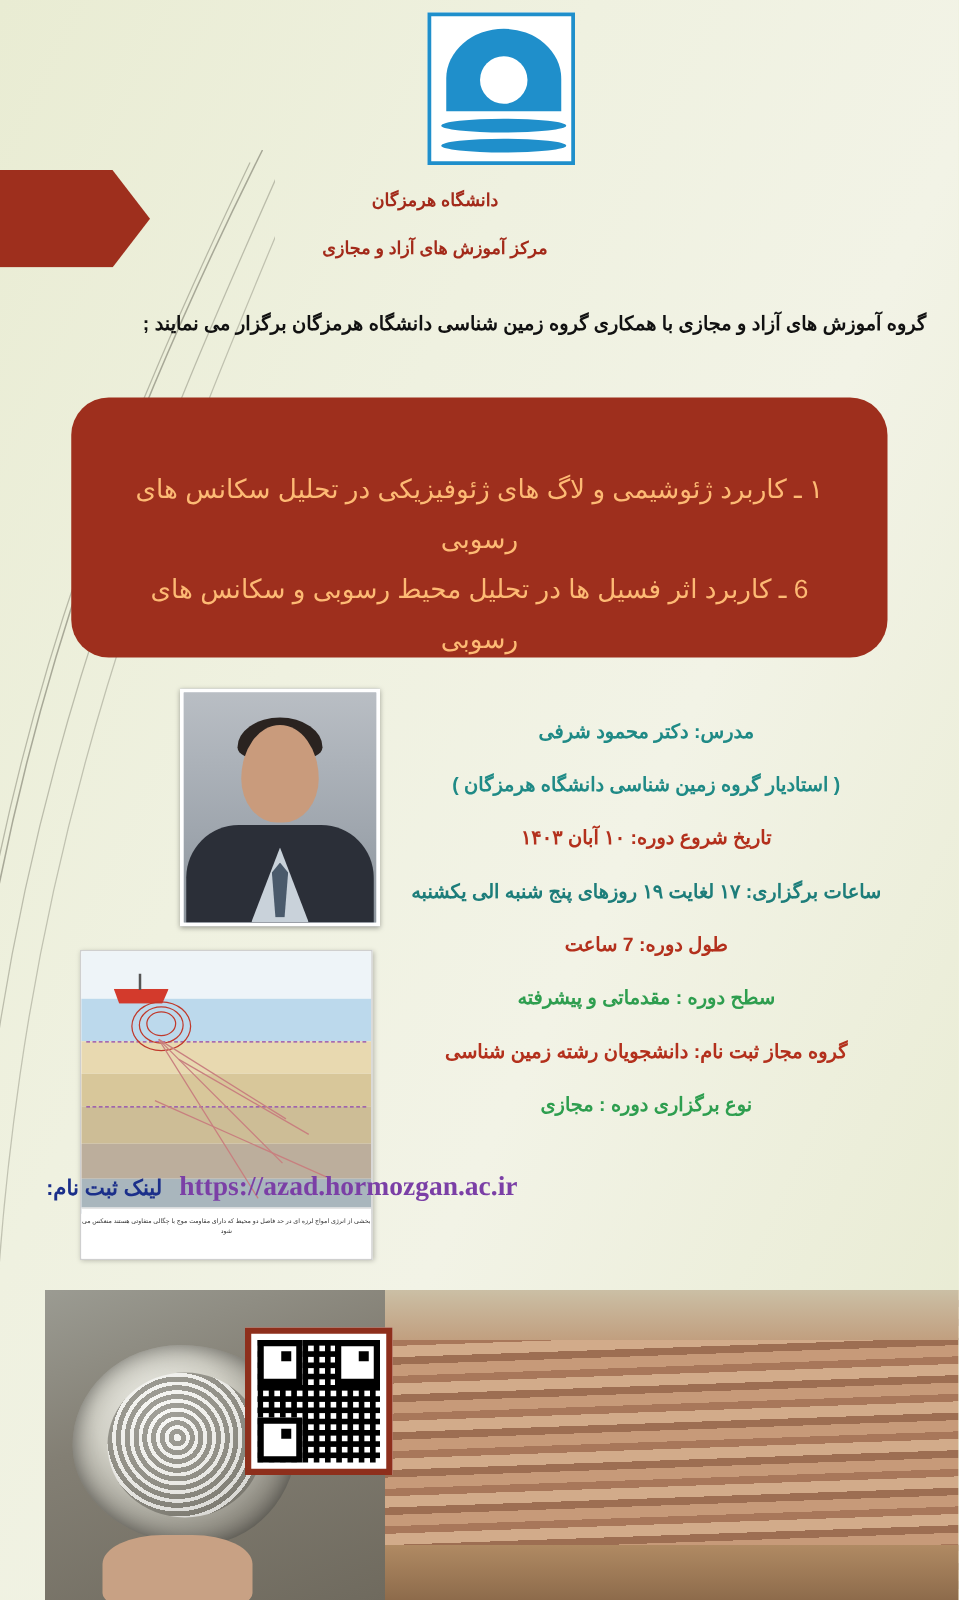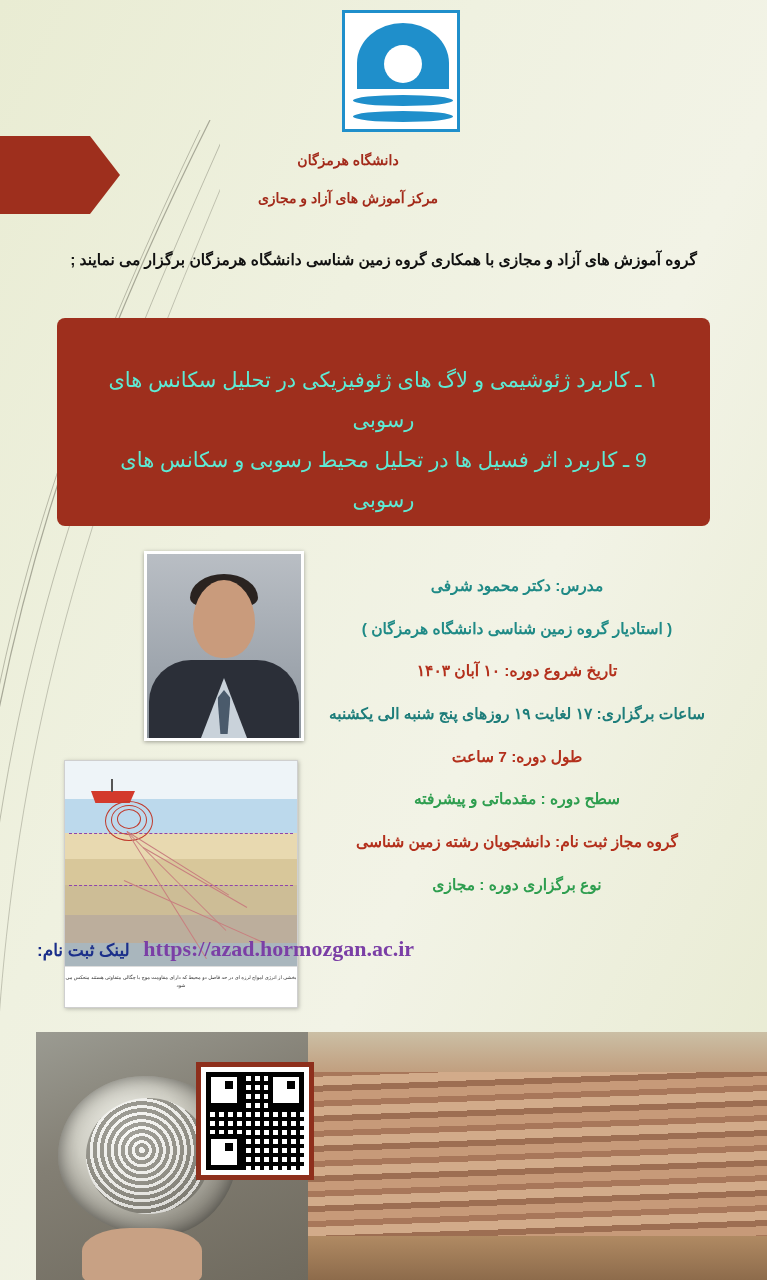--- a/index.html
+++ b/index.html
@@ -112,39 +112,38 @@
     height: 78px;
     background: #9e2f1d;
     clip-path: polygon(0 0, 75% 0, 100% 50%, 75% 100%, 0 100%);
   }
 
   .intro-line {
     position: absolute;
     top: 248px;
     right: 26px;
     left: 26px;
-    text-align: center;
     font-size: 15.5px;
     font-weight: bold;
     color: #111;
     direction: rtl;
     line-height: 1.5;
   }
 
   .title-box {
     position: absolute;
     top: 318px;
     right: 57px;
     width: 653px;
     height: 208px;
     background: #9e2f1d;
-    border-radius: 8px;
+    border-radius: 30px;
     box-sizing: border-box;
-    padding: 42px 30px 10px 30px;
-    color: #5eead4;
+    padding: 54px 30px 10px 30px;
+    color: #fdba74;
     direction: rtl;
   }
   .title-line {
     font-size: 21px;
     text-align: center;
     line-height: 1.9;
     font-weight: normal;
     letter-spacing: 0.3px;
   }
 
@@ -401,21 +400,21 @@
     </div>
   </div>
 
   <div class="uni-name">دانشگاه هرمزگان</div>
   <div class="uni-sub">مرکز آموزش های آزاد و مجازی</div>
 
   <div class="intro-line">گروه آموزش های آزاد و مجازی با همکاری گروه زمین شناسی دانشگاه هرمزگان برگزار می نمایند ;</div>
 
   <div class="title-box">
     <div class="title-line">۱ ـ کاربرد ژئوشیمی و لاگ های ژئوفیزیکی در تحلیل سکانس های رسوبی</div>
-    <div class="title-line">9 ـ کاربرد اثر فسیل ها در تحلیل محیط رسوبی و سکانس های رسوبی</div>
+    <div class="title-line">6 ـ کاربرد اثر فسیل ها در تحلیل محیط رسوبی و سکانس های رسوبی</div>
   </div>
 
   <div class="portrait">
     <div class="bg"></div>
     <div class="body"></div>
     <div class="shirt"></div>
     <div class="tie"></div>
     <div class="hair"></div>
     <div class="head"></div>
   </div>

